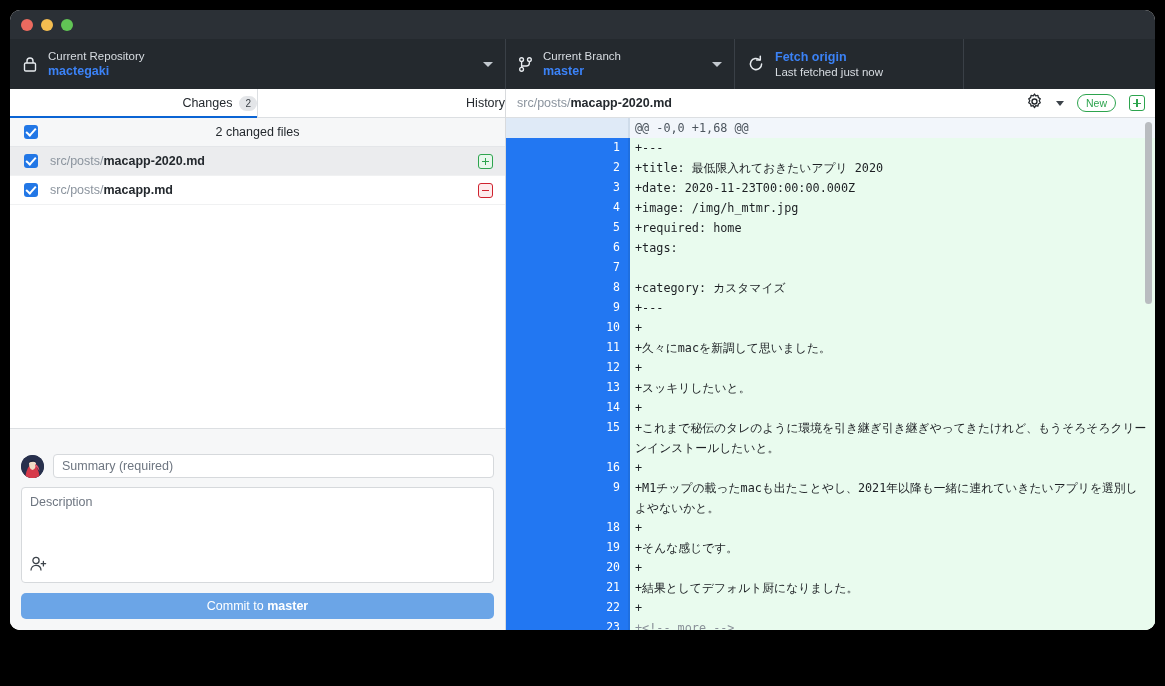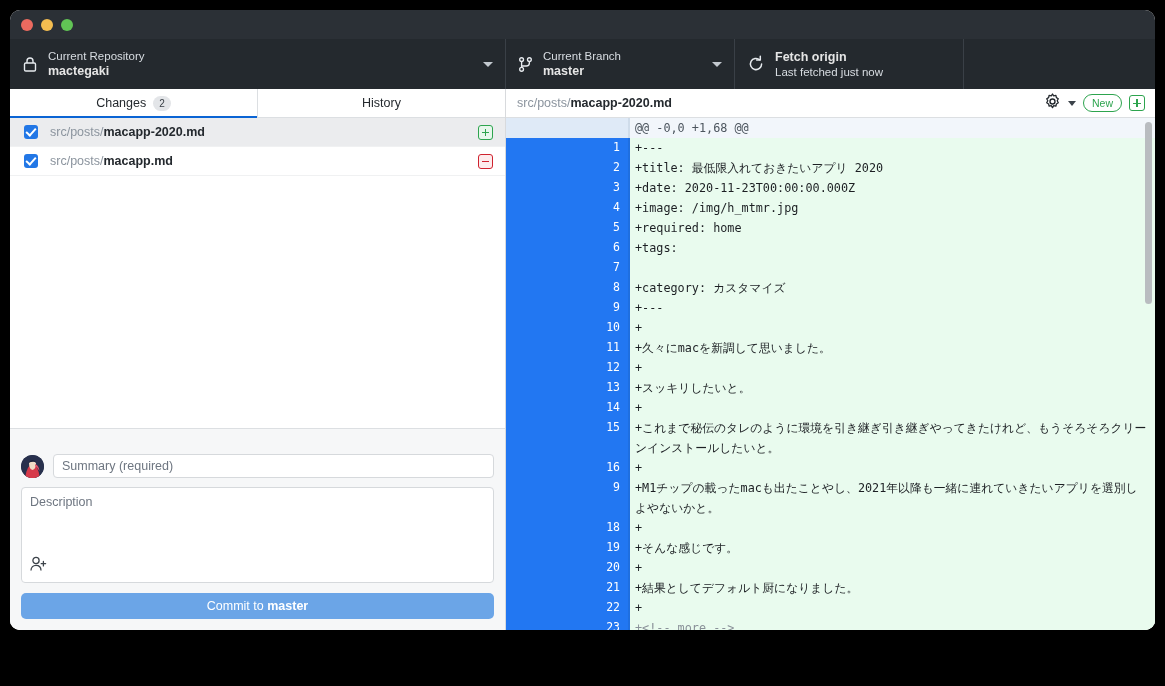--- a/index.html
+++ b/index.html
@@ -50,21 +50,21 @@
     padding: 0 12px;
     gap: 10px;
     position: relative;
   }
   .tb-repo   { width: 496px; }
   .tb-branch { width: 229px; }
   .tb-fetch  { width: 229px; }
   .tb-rest   { flex: 1; border-right: none; }
   .tb-lines { display: flex; flex-direction: column; justify-content: center; line-height: 1.28; min-width: 0;}
   .tb-top { font-size: 11.5px; color: #d8dde2; white-space: nowrap; }
-  .tb-bot { font-size: 12.5px; font-weight: bold; color: #e5e5e5; white-space: nowrap; }
+  .tb-bot { font-size: 12.5px; font-weight: bold; color: #3b82f6; white-space: nowrap; }
   .tb-icon { flex: 0 0 auto; display: flex; align-items: center; }
   .tb-caret {
     margin-left: auto;
     width: 0; height: 0;
     border-left: 5px solid transparent;
     border-right: 5px solid transparent;
     border-top: 5px solid #c3c9cf;
   }
 
   
@@ -77,21 +77,21 @@
     flex-direction: column;
     background: #ffffff;
     min-height: 0;
   }
   .right { flex: 1; display: flex; flex-direction: column; min-width: 0; background: #fff; position: relative; }
 
   
   .tabs { height: 29px; flex: 0 0 29px; display: flex; background: #fff; border-bottom: 1px solid #dcdfe2; }
   .tab {
     flex: 1;
-    display: flex; align-items: center; justify-content: center;
+    display: flex; align-items: center; justify-content: flex-end;
     gap: 7px;
     font-size: 12.5px;
     color: #24292e;
     position: relative;
     cursor: default;
   }
   .tab + .tab { border-left: 1px solid #dcdfe2; }
   .tab.active::after {
     content: ""; position: absolute; left: 0; right: 0; bottom: -1px;
     height: 2.5px; background: #0a64d4;
@@ -199,21 +199,21 @@
   .diff-head {
     height: 29px; flex: 0 0 29px;
     display: flex; align-items: center;
     padding: 0 10px 0 11px;
     border-bottom: 1px solid #dcdfe2;
     background: #fff;
     font-size: 12.5px; gap: 6px;
   }
   .diff-path .dir { color: #8b949e; }
   .diff-path .base { color: #24292e; font-weight: bold; }
-  .diff-head-actions { margin-left: auto; display: flex; align-items: center; gap: 7px; }
+  .diff-head-actions { margin-left: auto; display: flex; align-items: center; gap: 13px; }
   .caret-dark {
     width: 0; height: 0;
     border-left: 4.5px solid transparent;
     border-right: 4.5px solid transparent;
     border-top: 5px solid #3c434a;
   }
   .new-pill {
     border: 1px solid #2da44e; border-radius: 10px;
     color: #2da44e; font-size: 10.5px;
     padding: 1px 8px; line-height: 14px;
@@ -327,20 +327,24 @@
       <div class="tabs">
         <div class="tab active">
           <span>Changes</span>
           <span class="tab-count">2</span>
         </div>
         <div class="tab">
           <span>History</span>
         </div>
       </div>
 
+      <div class="files-head">
+        <div class="cbox"></div>
+        <div class="hdr-label">2 changed files</div>
+      </div>
 
       <div class="file-list">
 
         <div class="file-row selected">
           <div class="cbox"></div>
           <div class="file-name">
             <span class="dir">src/posts/</span><span class="base">macapp-2020.md</span>
           </div>
           <div class="status-box added"></div>
         </div>

